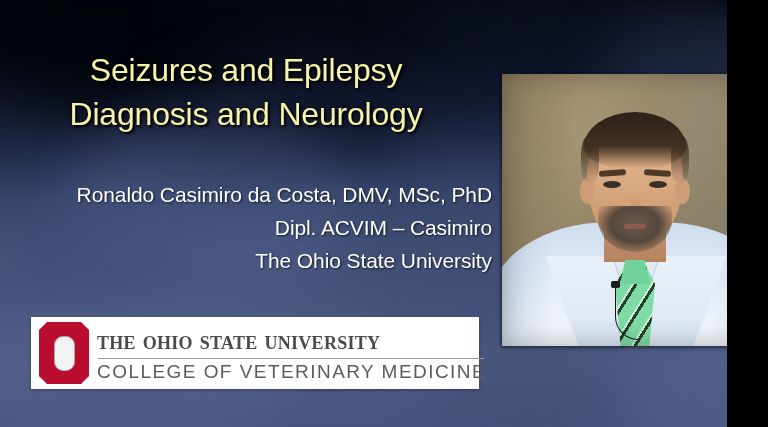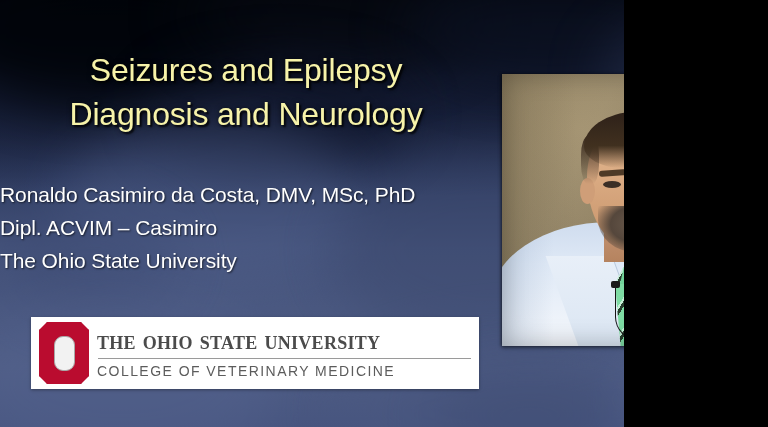--- a/index.html
+++ b/index.html
@@ -2,21 +2,21 @@
 <html><head>
 <meta charset="utf-8">
 <style>
   html, body {
     margin: 0;
     padding: 0;
     background: #000;
   }
   #slide {
     position: relative;
-    width: 624px;
+    width: 727px;
     height: 427px;
     overflow: hidden;
     font-family: "Liberation Sans", sans-serif;
     background: #2b3550;
   }
 
   
   .bg-base {
     position: absolute;
     inset: 0;
@@ -75,21 +75,21 @@
     text-shadow: 2px 2px 2px rgba(0,0,0,.85), 0 0 5px rgba(0,0,0,.6);
     white-space: nowrap;
   }
 
   
   .subtitle-block {
     position: absolute;
     left: 0;
     top: 178px;
     width: 492px;
-    text-align: left;
+    text-align: right;
     z-index: 6;
   }
   .subtitle-line {
     color: #ffffff;
     font-size: 21px;
     line-height: 33px;
     font-weight: 400;
     letter-spacing: -0.1px;
     text-shadow: 1px 1px 2px rgba(0,0,0,.65);
     white-space: nowrap;
@@ -159,21 +159,21 @@
     text-transform: lowercase;
   }
   .logo-rule {
     height: 1px;
     background: #9a9a9a;
     margin: 2px 2px 4px 1px;
   }
   .logo-college {
     font-family: "Liberation Sans", sans-serif;
     color: #5c5c5c;
-    font-size: 14px;
+    font-size: 19px;
     line-height: 17px;
     font-weight: 400;
     letter-spacing: 1.45px;
     white-space: nowrap;
   }
 
   
   .video {
     position: absolute;
     left: 502px;

